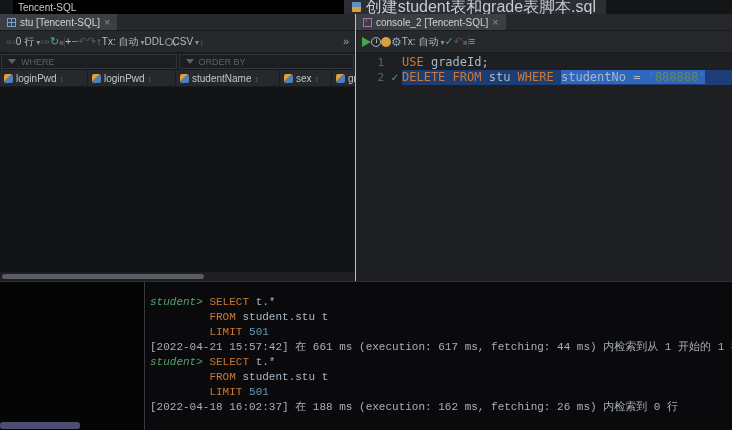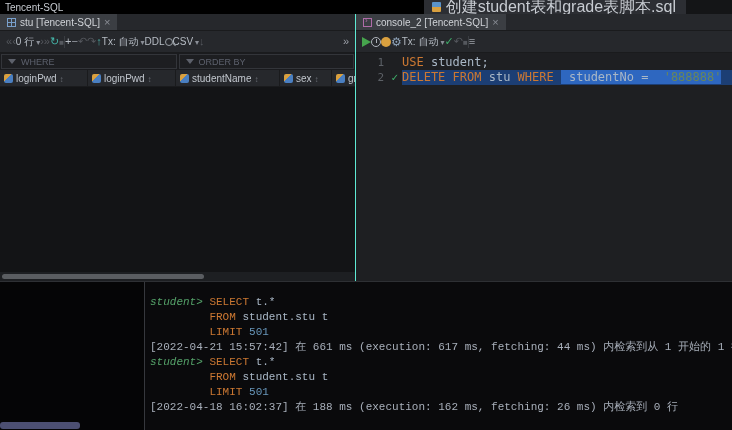--- a/index.html
+++ b/index.html
@@ -1,20 +1,20 @@
 <!DOCTYPE html>
 <html><head>
 <meta charset="utf-8">
 <style>
   * { margin:0; padding:0; box-sizing:border-box; }
   html,body { width:732px; height:430px; overflow:hidden; background:#141517;
     font-family:"Liberation Sans", sans-serif; }
 
   
-  .titlebar { position:absolute; left:0; top:0; width:686px; height:14px;
+  .titlebar { position:absolute; left:13px; top:0; width:593px; height:14px;
     background:#000; display:flex; align-items:center; }
   .win-title { color:#c7cbd1; font-size:10px; padding-left:5px; }
   .top-tab { margin-left:auto; height:14px; display:flex; align-items:center; gap:5px;
     background:#2c2e33; padding:0 10px 0 8px; color:#c7cbd1; font-size:16px; }
   .file-icon { width:9px; height:10px; border-radius:1px;
     background:linear-gradient(180deg,#5b93c9 55%,#d9a03f 55%); }
 
   
   .main { position:absolute; left:0; top:14px; width:732px; height:267px; display:flex; }
   .left-panel { width:356px; display:flex; flex-direction:column;
@@ -97,21 +97,21 @@
   .editor { flex:1; padding-top:2px; font-family:"DejaVu Sans Mono", monospace;
     font-size:12px; line-height:15px; background:#1e1f22; }
   .eline { display:flex; height:15px; }
   .gut { width:32px; text-align:right; padding-right:4px; color:#5c6066;
     font-size:11px; flex:none; }
   .gutcheck { width:14px; flex:none; text-align:center; }
   [data-name="executed-check-icon"]::after { content:"✓"; color:#3fae6a;
     font-size:10px; font-family:"DejaVu Sans", sans-serif; }
   .code { white-space:pre; flex:1; }
   .eline.hl .code { background:#1c3e74; }
-  .sel { background:#2e67c0;padding-left:8px; }
+  .sel { background:#2e67c0; }
 
   .c-kw { color:#cc7832; }
   .c-pl { color:#a9b7c6; }
   .c-str { color:#6a8759; }
   .c-num { color:#6897bb; }
   .c-prompt { color:#55a36a; font-style:italic; }
   .c-meta { color:#a8afba; }
 
   
   .bottom { position:absolute; left:0; top:281px; width:732px; height:149px;
@@ -249,21 +249,21 @@
       <span class="ti dim" data-name="stop-icon"></span>
       <span class="sep" data-name="toolbar-separator"></span>
       <span class="ti" data-name="menu-icon"></span>
 
     </div>
 
     <div class="editor" data-name="sql-editor">
         <div class="eline" data-name="editor-line">
           <span class="gut" data-name="line-number">1</span>
           <span class="gutcheck" data-name="gutter-spacer"></span>
-          <span class="code" data-name="editor-code"><span class="c-kw" data-name="code-token">USE</span><span class="c-pl" data-name="code-token"> student;</span></span>
+          <span class="code" data-name="editor-code"><span class="c-kw" data-name="code-token">USE</span><span class="c-pl" data-name="code-token"> gradeId;</span></span>
         </div>
         <div class="eline hl" data-name="editor-line">
           <span class="gut" data-name="line-number">2</span>
           <span class="gutcheck" data-name="executed-check-icon"></span>
           <span class="code" data-name="editor-code"><span class="c-kw" data-name="code-token">DELETE FROM</span><span class="c-pl" data-name="code-token"> stu </span><span class="c-kw" data-name="code-token">WHERE</span><span class="c-pl" data-name="code-token"> </span><span class="c-pl sel" data-name="code-token">studentNo = </span><span class="c-str sel" data-name="code-token">'888888'</span></span>
         </div>
       </div>
   </div>
 </div>
 

